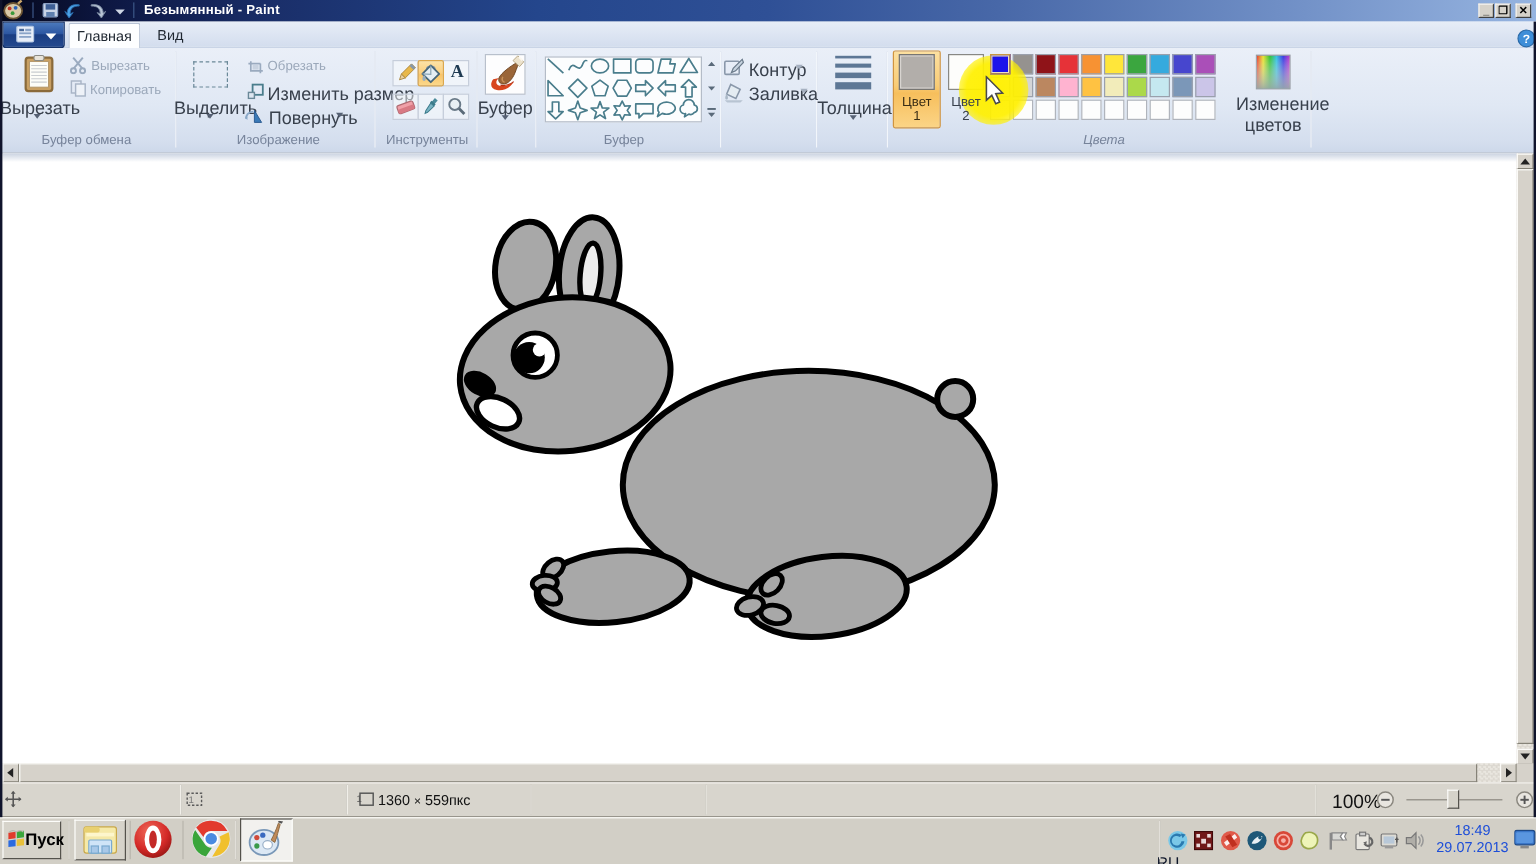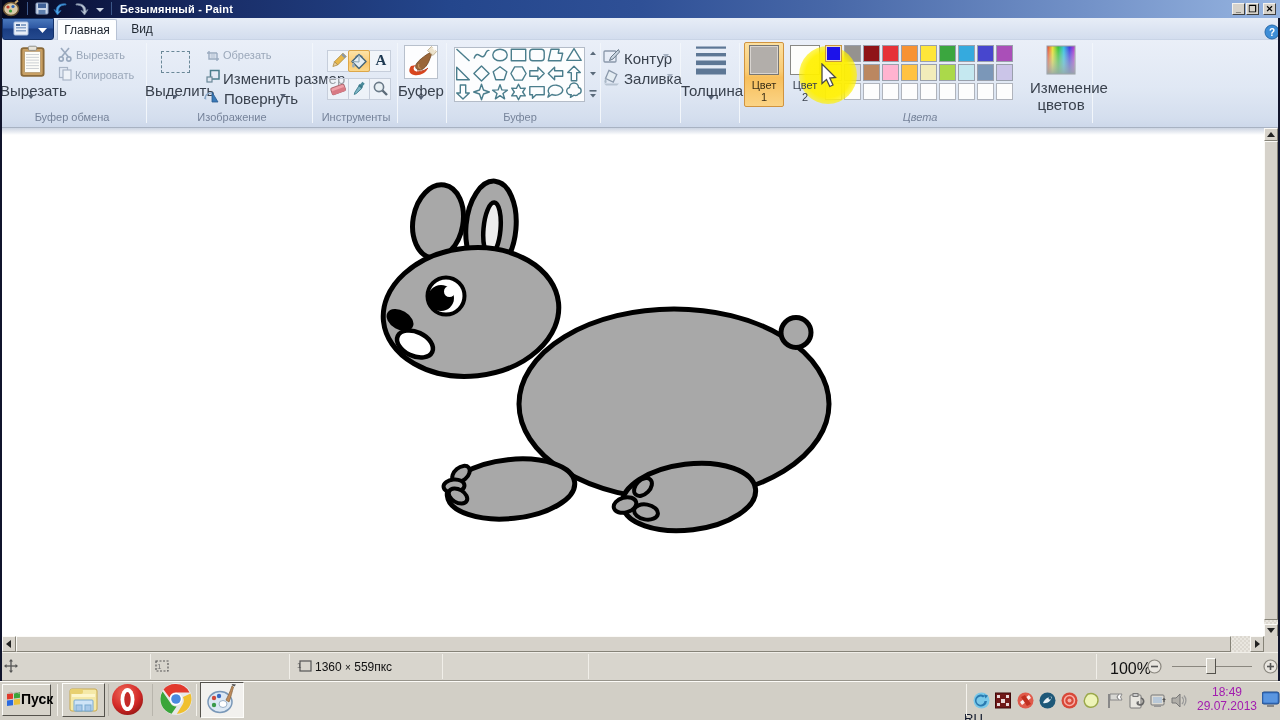--- a/index.html
+++ b/index.html
@@ -522,21 +522,21 @@
 <svg class="abs" style="left:1150px;top:692px;" width="19" height="17" viewBox="0 0 19 17">
       <rect x="1" y="3" width="13" height="10" rx="1" fill="#dddbd4" stroke="#777"></rect>
       <rect x="3" y="5" width="9" height="6" fill="#b8c8d8"></rect>
       <rect x="4" y="13" width="7" height="2" fill="#999"></rect>
       <path d="M 14 6 v 4 M 12.5 7.5 h 3" stroke="#555" stroke-width="1.2"></path>
     </svg>
 <svg class="abs" style="left:1170px;top:692px;" width="17" height="17" viewBox="0 0 17 17">
       <path d="M 2 6 h 4 l 4 -4 v 13 l -4 -4 h -4 z" fill="#b0aea8" stroke="#777"></path>
       <path d="M 12 5 a 5 5 0 0 1 0 7 M 14 3.5 a 7.5 7.5 0 0 1 0 10" fill="none" stroke="#999" stroke-width="1.3"></path>
     </svg>
-<div class="abs" style="left:1196px;top:685px;width:62px;text-align:center;font-size:12px;color:#a21caf;line-height:14px;">18:49<br>29.07.2013</div>
+<div class="abs" style="left:1196px;top:685px;width:62px;text-align:center;font-size:12px;color:#1d4ed8;line-height:14px;">18:49<br>29.07.2013</div>
 <svg class="abs" style="left:1262px;top:691px;" width="18" height="17" viewBox="0 0 18 17">
 <rect x="0" y="1" width="17" height="12" rx="2" fill="#3a76c8" stroke="#1e4a88"></rect>
 <rect x="1.5" y="2.5" width="14" height="9" rx="1" fill="#5a96e0"></rect>
 <rect x="5" y="14" width="7" height="2" fill="#888"></rect>
     </svg>
 <div class="abs" id="bord-l"></div>
 <div class="abs" id="bord-r"></div>
 </div>
 
 </body></html>

